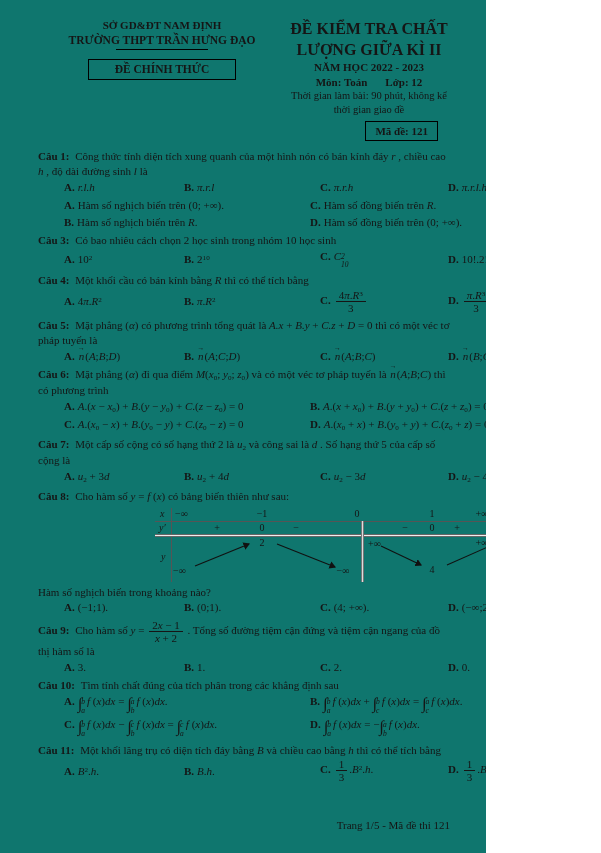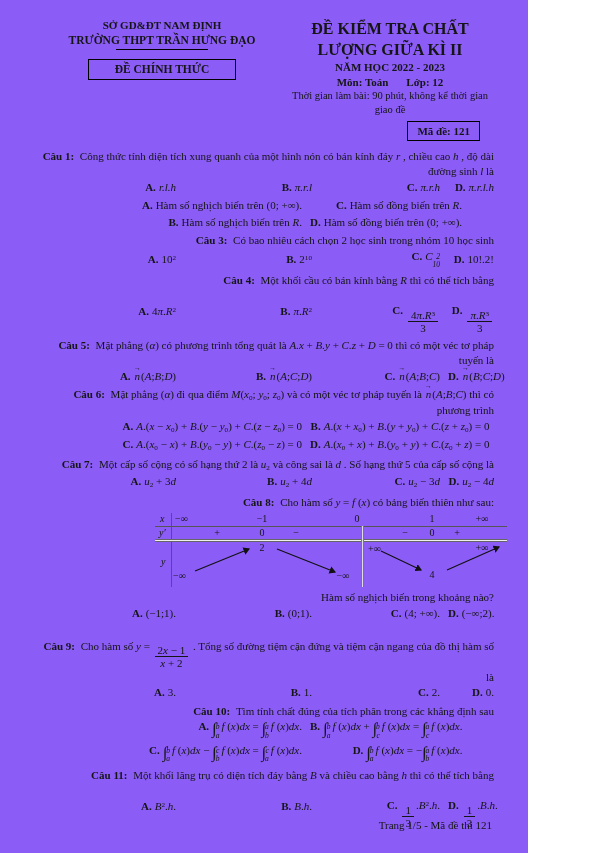--- a/index.html
+++ b/index.html
@@ -1,19 +1,19 @@
 <!DOCTYPE html>
 <html><head>
 <meta charset="utf-8">
 <style>
   html,body{margin:0;padding:0;background:#ffffff;}
   .page{
     position:relative;
-    width:528px;height:853px;
-    background:#8b5cf6;
+    width:486px;height:853px;
+    background:#0f766e;
     box-sizing:border-box;
     padding:18px 34px 10px 38px;
     overflow:hidden;
     font-family:"Liberation Serif","DejaVu Serif",serif;
     font-size:11px;line-height:1.32;color:#151515;
   }
   
   .hdr{display:flex;align-items:flex-start;}
   .hdr-left{width:248px;text-align:center;flex-shrink:0;}
   .hdr-left .l1{font-weight:bold;font-size:11px;}
@@ -22,36 +22,36 @@
   .official-box{display:inline-block;border:1.4px solid #000;padding:2px 26px;font-weight:bold;font-size:11.5px;}
   .hdr-right{flex:1;text-align:center;}
   .hdr-right .r1{font-weight:bold;font-size:16px;}
   .hdr-right .r2{font-weight:bold;font-size:11px;}
   .hdr-right .r3{font-weight:bold;font-size:11px;}
   .hdr-right .r3 .gap{display:inline-block;width:18px;}
   .hdr-right .r4{font-size:10.5px;}
   .code-wrap{text-align:right;padding-right:14px;margin-top:4px;}
   .code-box{display:inline-block;border:1.5px solid #000;padding:2px 9px;font-weight:bold;font-size:11px;}
   
-  .questions{margin-top:8px;text-align:right;}
+  .questions{margin-top:8px;}
   .question{margin-top:4px;}
   .q-head{margin:0;}
   .q-label{font-weight:bold;margin-right:3px;}
   .q-text2{margin:1px 0 0 0;}
   .q-options{margin-left:26px;margin-top:1px;row-gap:2px;column-gap:8px;align-items:center;}
   .cols4{display:grid;grid-template-columns:112px 128px 120px auto;font-family:Liberation Serif, serif;}
   .cols2{display:grid;grid-template-columns:minmax(238px,max-content) max-content;}
   .opt{white-space:nowrap;}
   .okey{font-weight:bold;margin-right:3px;}
   
   sub,sup{font-size:0.65em;}
   sup{vertical-align:0.45em;}
   sub{vertical-align:-0.25em;}
   .frac{display:inline-flex;flex-direction:column;align-items:center;vertical-align:middle;margin:0 2px;line-height:1.12;}
-  .frac .fn{padding:0 3px;border-bottom:1px solid #151515;margin-top:20px;}
+  .frac .fn{padding:0 3px;border-bottom:1px solid #151515;}
   .frac .fd{padding:0 3px;}
   .int{font-size:1.5em;vertical-align:-0.22em;line-height:0.9;}
   .lim{display:inline-flex;flex-direction:column;font-size:7.5px;line-height:1.15;vertical-align:0.12em;font-style:italic;margin:0 2px 0 -1px;}
   .ss{display:inline-flex;flex-direction:column;font-size:7.5px;line-height:1.1;vertical-align:0.1em;font-style:italic;}
   .vec{position:relative;display:inline-block;font-style:italic;padding:0 1px;}
   .vec::before{content:"→";position:absolute;left:0;right:0;top:-0.72em;font-size:0.62em;text-align:center;}
   
   .bbt{position:relative;width:352px;height:74px;margin:4px 0 3px 117px;font-size:10px;line-height:1;}
   .bbt .vsep{position:absolute;left:16px;top:0;bottom:0;width:1px;background:#555;}
   .bbt .h1{position:absolute;left:0;right:0;top:13px;height:1px;background:#555;}

